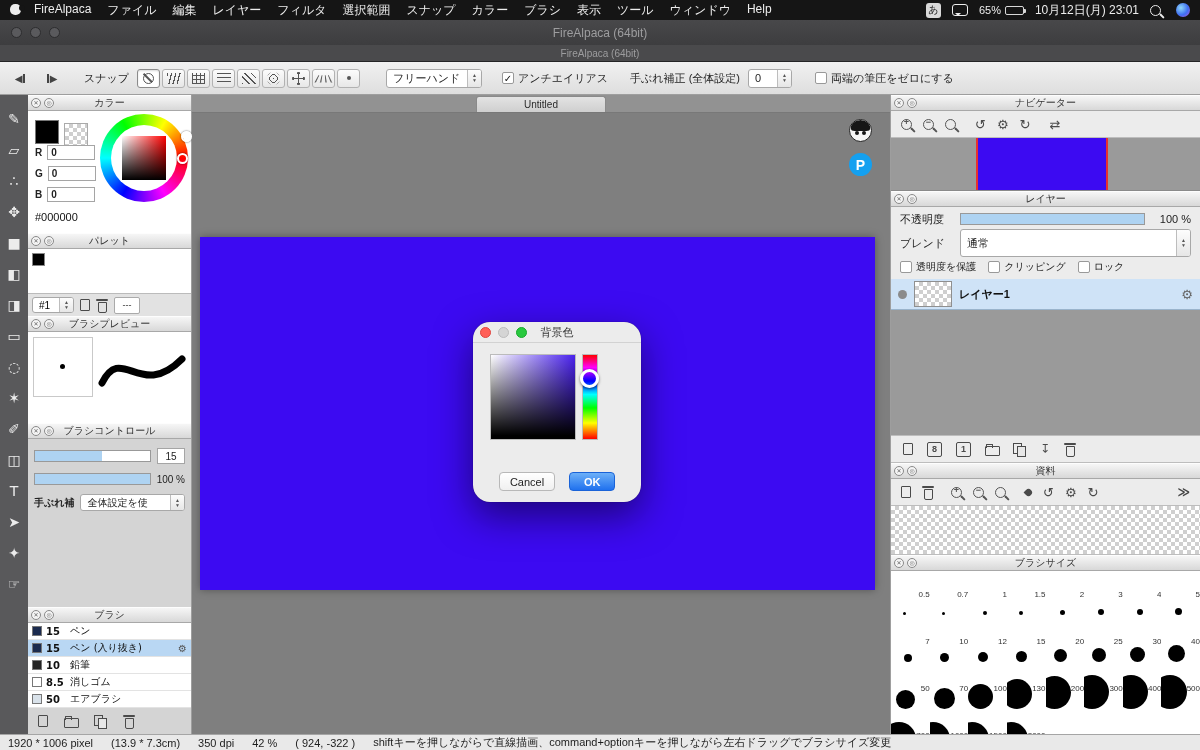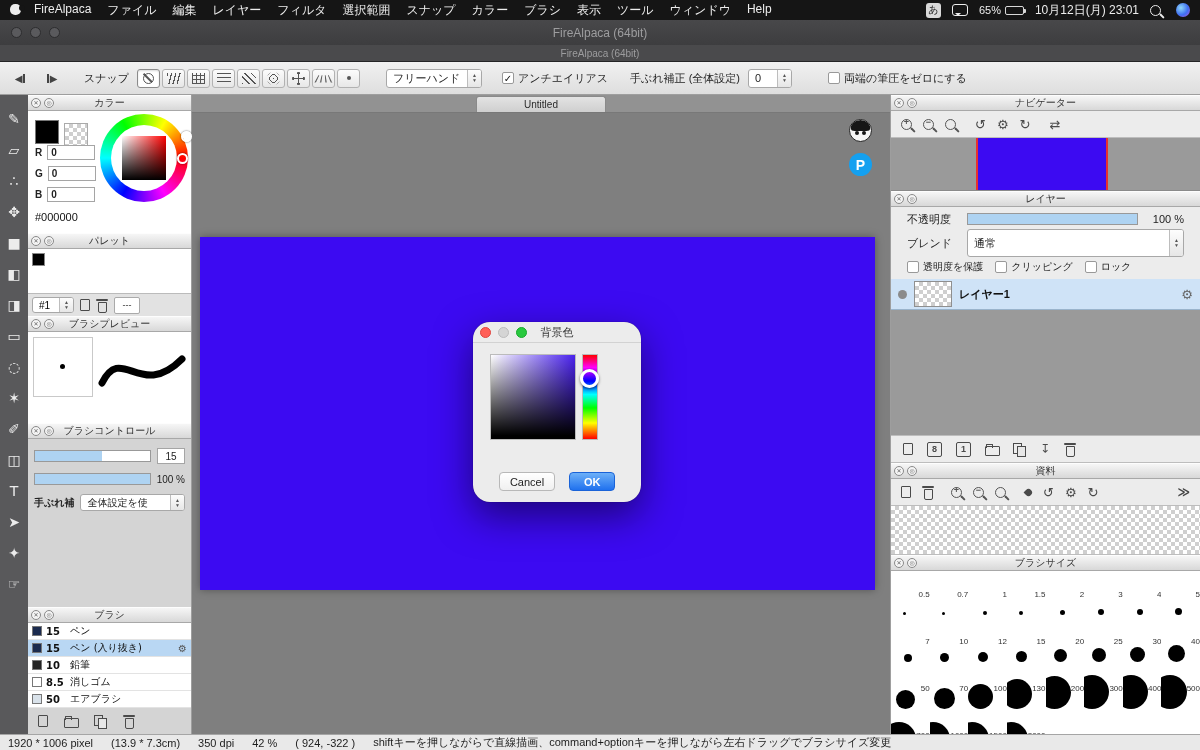--- a/index.html
+++ b/index.html
@@ -150,21 +150,21 @@
                  box-shadow:7px 0 0 #161616}
   .pixiv{position:absolute;right:18px;top:58px;width:23px;height:23px;border-radius:50%;background:#14a0f0;color:#fff;
          font-weight:bold;font-size:14px;display:flex;align-items:center;justify-content:center}
   
   .nav-toolbar{height:26px;flex:none;background:#ececec;border-bottom:1px solid #bdbdbd;display:flex;align-items:center;gap:11px;padding:0 10px}
   .nav-thumb{height:52px;flex:none;background:#9a9a9a;position:relative;border-bottom:1px solid #8a8a8a}
   .thumb-rect{position:absolute;left:85px;width:128px;top:0;bottom:0;background:#3c0af2;border-left:2px solid #e83030;border-right:2px solid #e83030}
   .gicon{color:#4a4a4a;font-size:13px;line-height:13px}
   
   .layer-body{background:#ececec;flex:none}
-  .lrow{display:flex;align-items:center;padding:0 16px;height:24px;font-size:11px;color:#1d1d1d;gap:8px}
+  .lrow{display:flex;align-items:center;padding:0 9px;height:24px;font-size:11px;color:#1d1d1d;gap:8px}
   .lrow .lab{width:52px;flex:none}
   .lval{width:38px;text-align:right;flex:none}
   .layer-list{height:156px;background:#9a9a9a;overflow:hidden}
   .layer-row{height:30px;background:#cfe3f7;border-bottom:1px solid #9ab4cc;display:flex;align-items:center;gap:7px;padding:0 7px}
   .vis-dot{width:9px;height:9px;border-radius:50%;background:#8b8b8b;flex:none}
   .layer-thumb{width:36px;height:24px;border:1px solid #8f8f8f;flex:none}
   .layer-name{font-size:11px;font-weight:bold;color:#111;flex:1}
   .layer-foot{height:26px;background:#ececec;border-top:1px solid #bdbdbd;border-bottom:1px solid #bdbdbd;
               display:flex;align-items:center;gap:14px;padding:0 12px}
   .badge{width:13px;height:13px;border:1.5px solid #4a4a4a;border-radius:2px;font-size:9px;font-weight:bold;color:#4a4a4a;
@@ -302,21 +302,21 @@
   </span>
   <span class="check-wrap" style="margin-left:12px">
     <span class="cb checked"></span>
     <span>アンチエイリアス</span>
   </span>
   <span style="margin-left:14px">手ぶれ補正 (全体設定)</span>
   <span class="mini-select" style="width:44px">
     <span>0</span>
     <span class="ud"></span>
   </span>
-  <span class="check-wrap" style="margin-left:28px">
+  <span class="check-wrap" style="margin-left:15px">
     <span class="cb"></span>
     <span>両端の筆圧をゼロにする</span>
   </span>
 </div>
 
 <div class="main">
 
   <div class="toolstrip g">
 
       <div class="tool">

